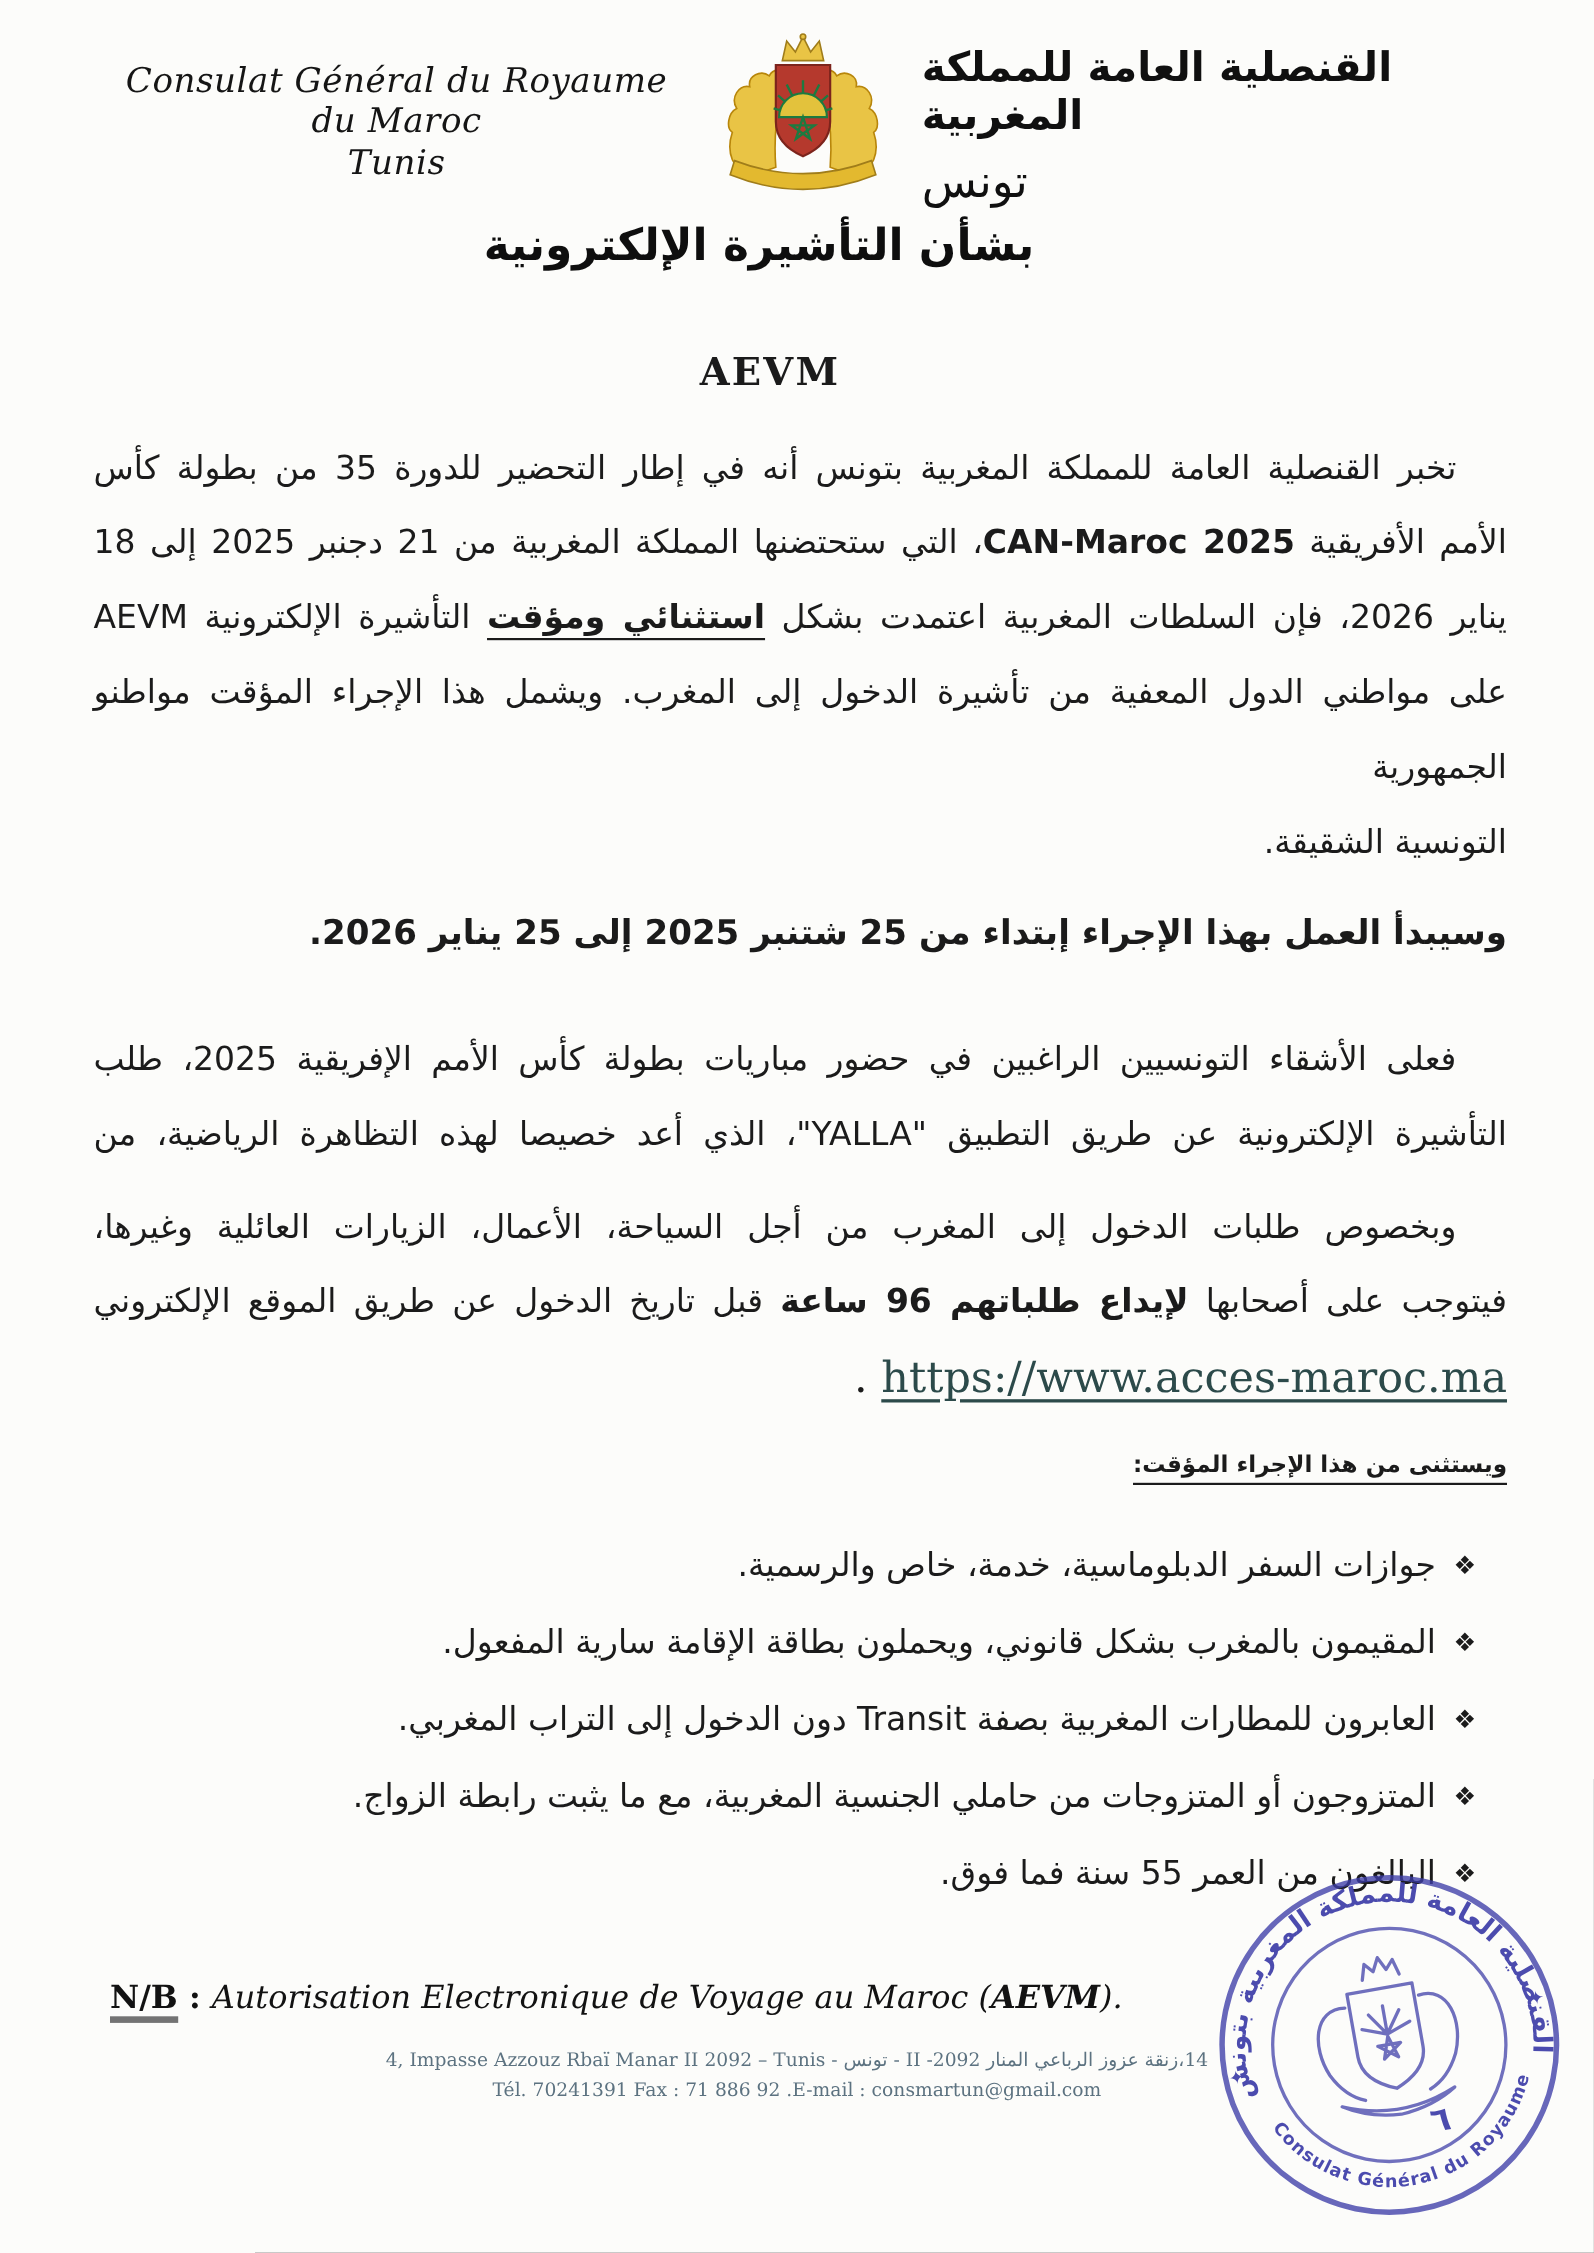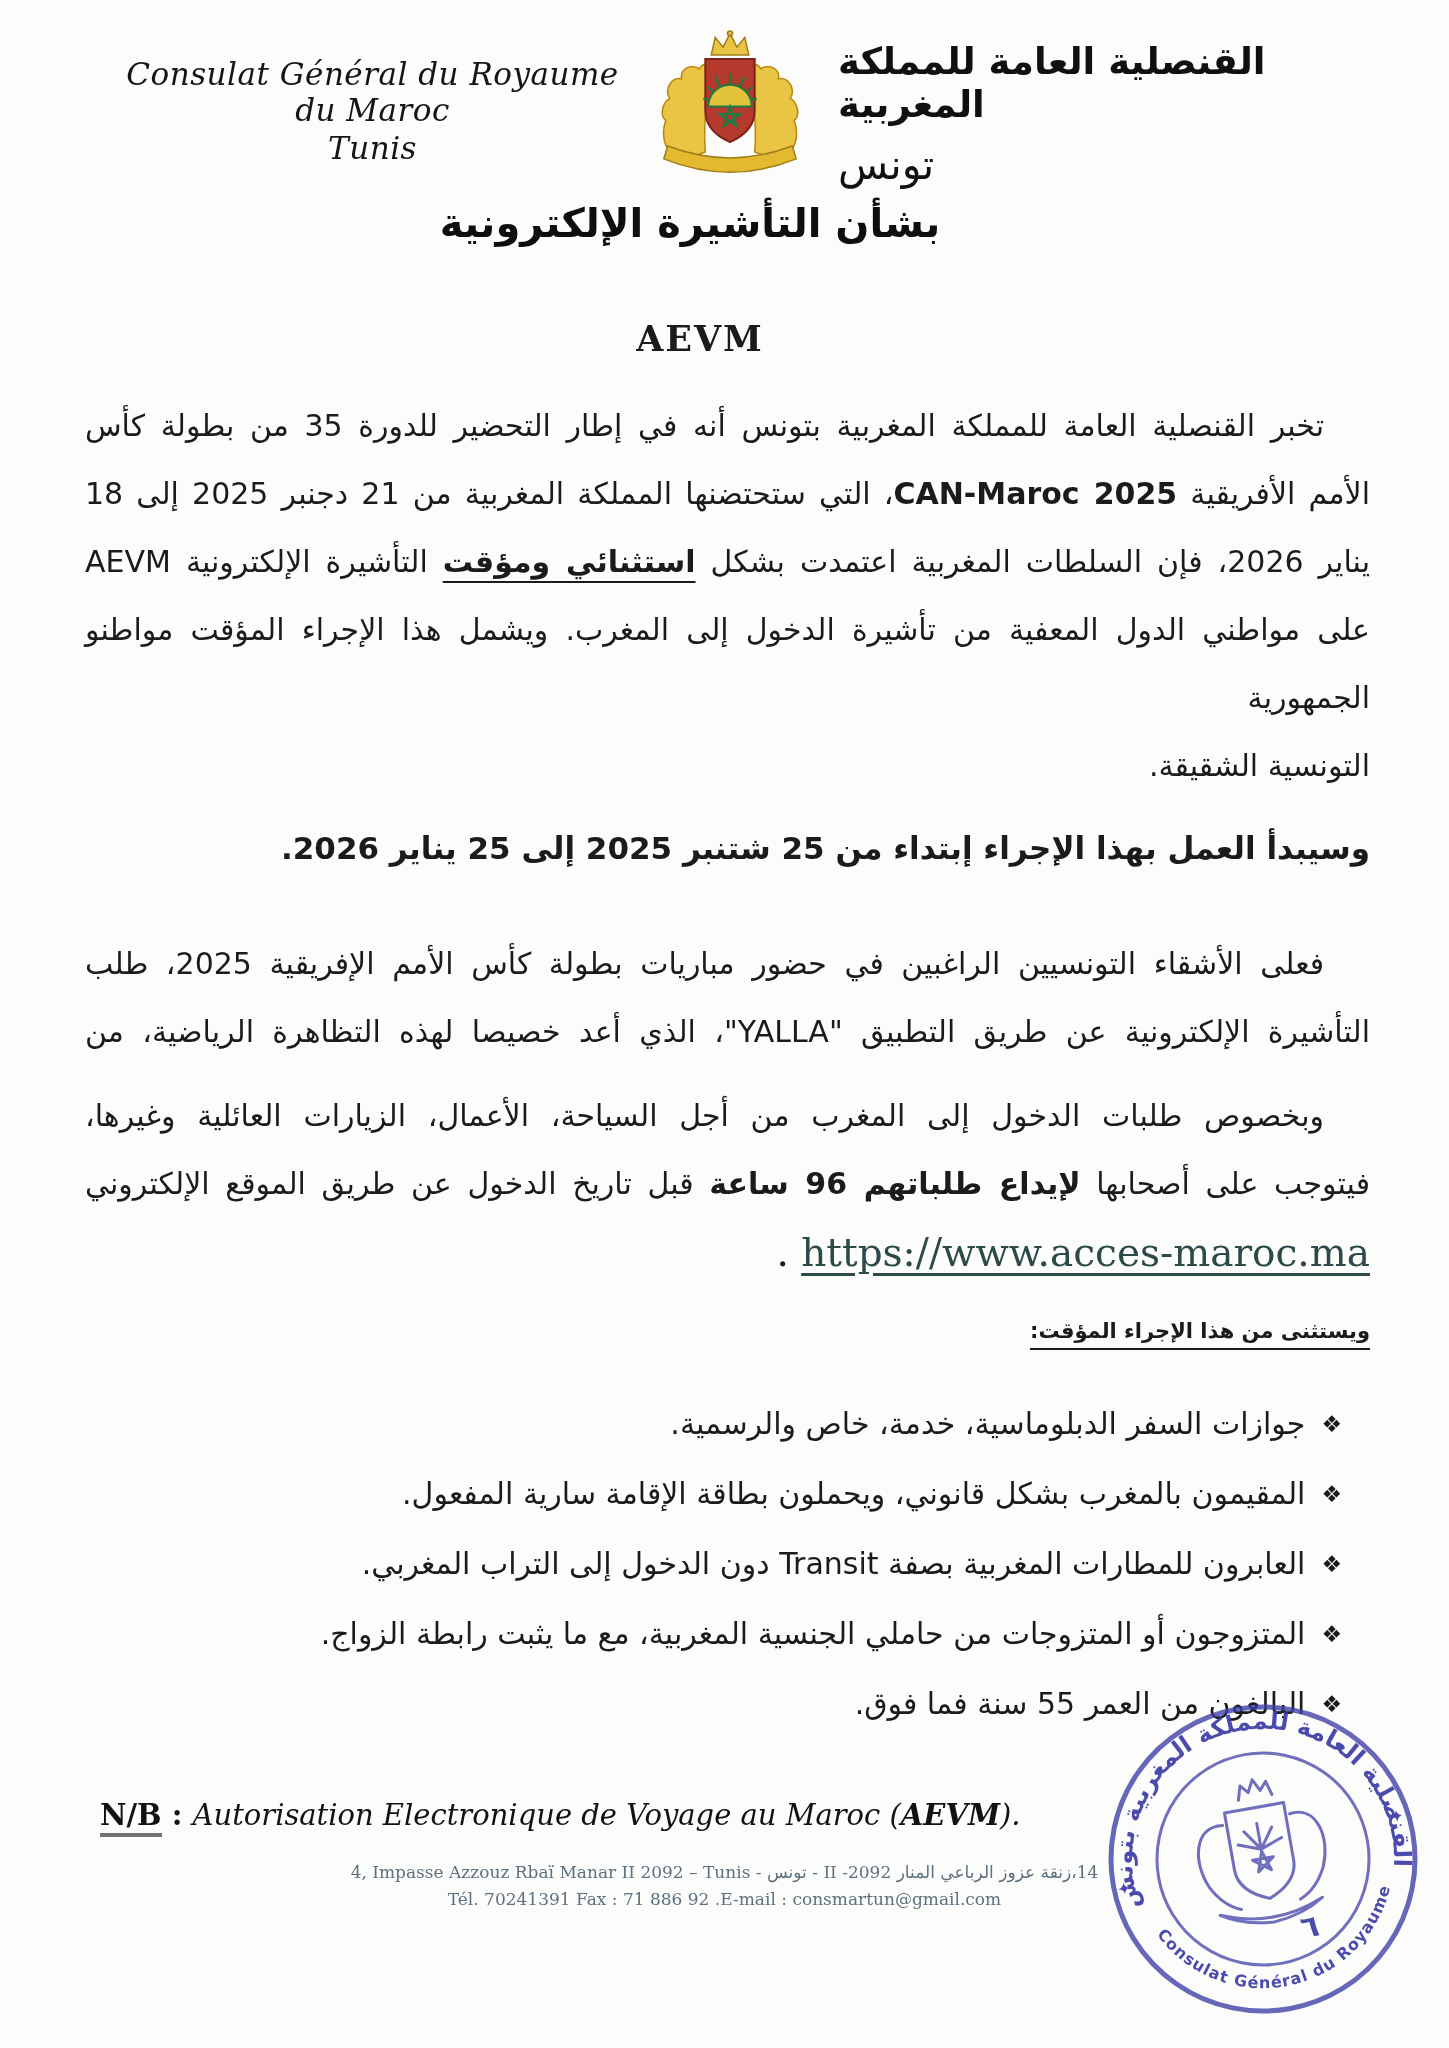--- a/index.html
+++ b/index.html
@@ -3,21 +3,21 @@
 <meta charset="utf-8">
 <style>
   html,body{margin:0;padding:0;background:#777;}
   .page{
     width:1449px;height:2048px;position:relative;background:#fcfcfa;
     font-family:"DejaVu Sans",sans-serif;color:#1b1b1b;overflow:hidden;
     margin:0 auto;
   }
   
   .hdr-fr{
-    position:absolute;left:120px;top:56px;width:505px;text-align:center;
+    position:absolute;left:108px;top:56px;width:505px;text-align:center;
     font-family:"DejaVu Serif",serif;font-style:italic;font-size:31px;color:#151515;
     letter-spacing:.5px;
   }
   .hdr-fr .l2{margin-top:2px;}
   .emblem{position:absolute;left:646px;top:28px;width:168px;height:156px;}
   .hdr-ar{
     position:absolute;left:838px;top:40px;width:565px;text-align:left;
     direction:rtl;font-weight:bold;font-size:37px;color:#101010;
   }
   .hdr-ar .l2{font-size:41px;margin-top:15px;font-weight:normal;}
@@ -45,21 +45,21 @@
   .link-line .dot{color:#1b1b1b;}
   .exc-heading{
     margin-top:8px;line-height:70px;text-align:right;font-weight:bold;font-size:21px;
     text-decoration:underline;text-underline-offset:10px;text-decoration-thickness:2px;
   }
   .exc-list{margin:24px 0 0 0;padding:0 28px 0 0;list-style:none;}
   .exc-list li{line-height:68px;font-size:30px;}
   .marker{margin-left:16px;font-size:23px;display:inline-block;transform:translateY(-2px);}
   
   .nb{position:absolute;left:100px;top:1798px;font-family:"DejaVu Serif",serif;font-size:29px;color:#121212;}
-  .nb-label{font-weight:bold;border-bottom:4px solid #737373;padding-bottom:1px;}
+  .nb-label{font-weight:bold;border-bottom:6px solid #737373;padding-bottom:1px;}
   .nb-sep{font-weight:bold;}
   .nb-text,.nb-end{font-style:italic;}
   .nb-bold{font-style:italic;font-weight:bold;}
   .footer{
     position:absolute;left:0;top:1862px;width:1449px;text-align:center;
     color:#5c7280;font-size:17px;font-family:"DejaVu Serif",serif;
   }
   .footer .contact{margin-top:7px;}
   .footer .ar-part{direction:rtl;unicode-bidi:isolate;}
   

